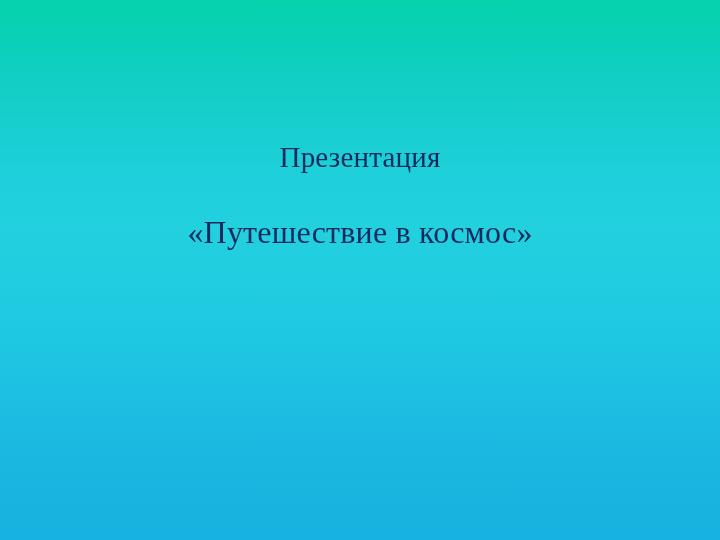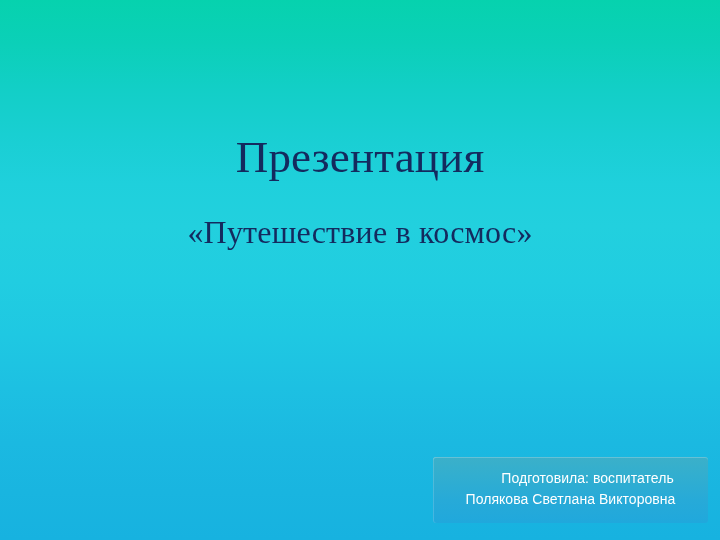--- a/index.html
+++ b/index.html
@@ -48,21 +48,21 @@
   }
   .title-line {
     display: block;
     font-family: "Liberation Serif", "DejaVu Serif", serif;
     color: #142a5e;
     font-weight: 400;
     letter-spacing: 0.2px;
     white-space: nowrap;
   }
   .title-line-1 {
-    font-size: 45px;
+    font-size: 29px;
     line-height: 58px;
   }
   .title-line-2 {
     font-size: 32px;
     line-height: 58px;
     margin-top: 17px;
   }
 
   
   .author-panel {
@@ -104,18 +104,14 @@
 </head>
 <body>
 
 <div class="slide">
 
   <div class="title-block">
     <span class="title-line title-line-1">Презентация</span>
     <span class="title-line title-line-2">«Путешествие в космос»</span>
   </div>
 
-  <div class="author-panel">
-    <span class="author-line author-line-1">Подготовила: воспитатель</span>
-    <span class="author-line author-line-2">Полякова Светлана Викторовна</span>
-  </div>
 
 </div>
 
 </body></html>

